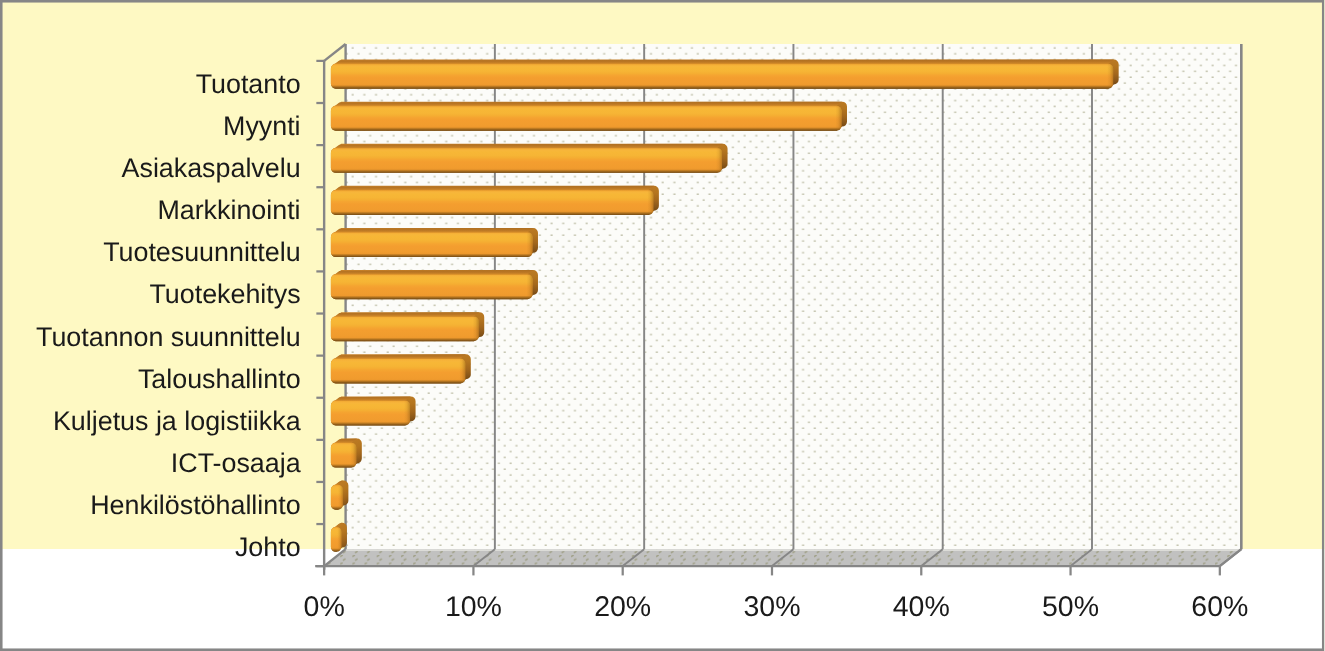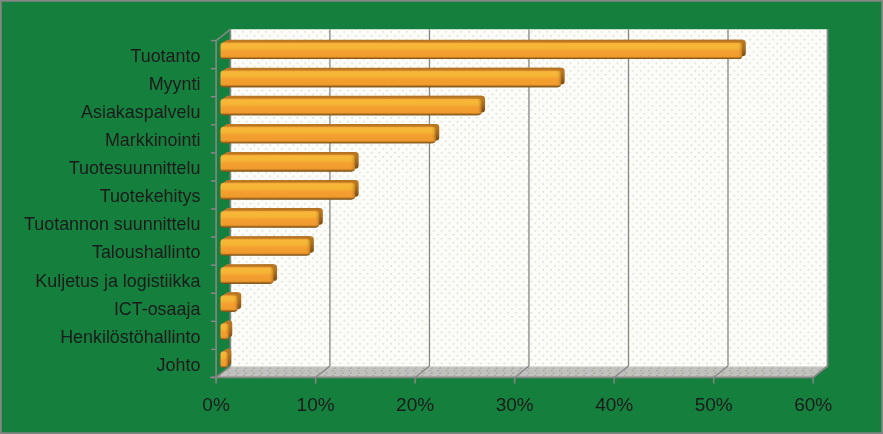--- a/index.html
+++ b/index.html
@@ -1,18 +1,18 @@
 <!DOCTYPE html>
 <html><head>
 <meta charset="utf-8">
 <style>
   html,body{margin:0;padding:0;background:#ffffff;}
   body{width:883px;height:434px;overflow:hidden;font-family:"Liberation Sans",sans-serif;}
-  #chart-frame{position:absolute;left:0;top:0;width:883px;height:434px;
-    box-sizing:border-box;background:#15803d;}
+  #chart-frame{position:absolute;left:0;top:0;width:883px;height:366px;
+    box-sizing:border-box;background:#fef9c3;}
   #chart-svg{position:absolute;left:0;top:0;display:block;}
   text{dominant-baseline:auto;}
 </style>
 </head>
 <body>
 
 <div id="chart-frame">
 <svg id="chart-svg" width="883" height="434" viewBox="0 0 883 434" xmlns="http://www.w3.org/2000/svg">
       <defs>
         <pattern id="wallpat" width="7.8" height="7.8" patternUnits="userSpaceOnUse">

